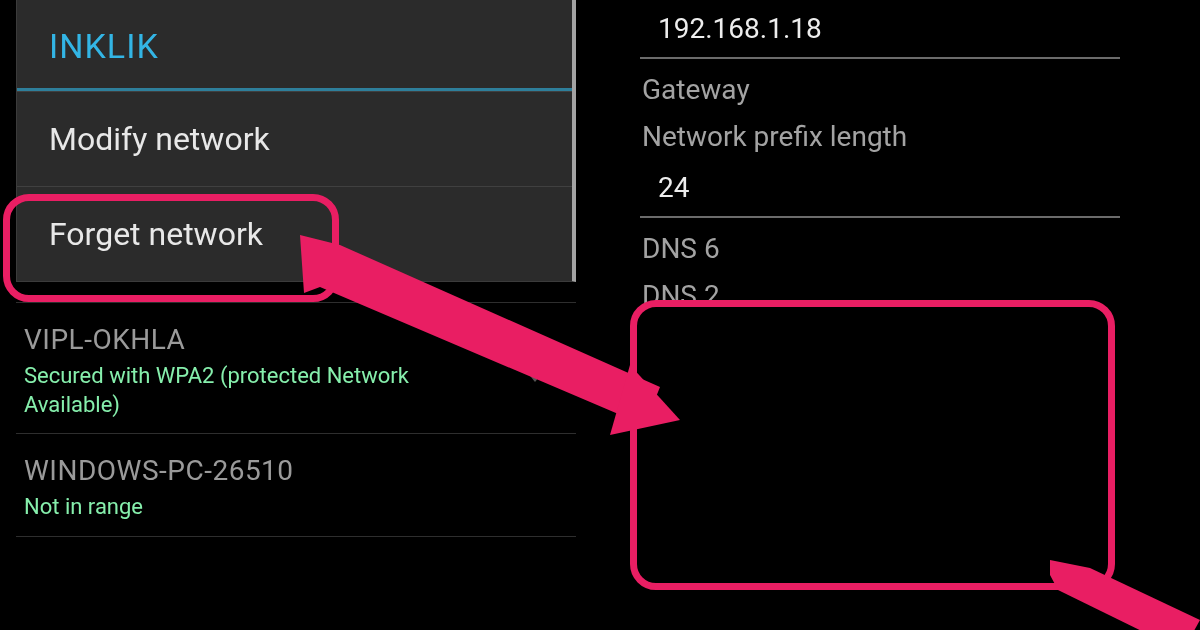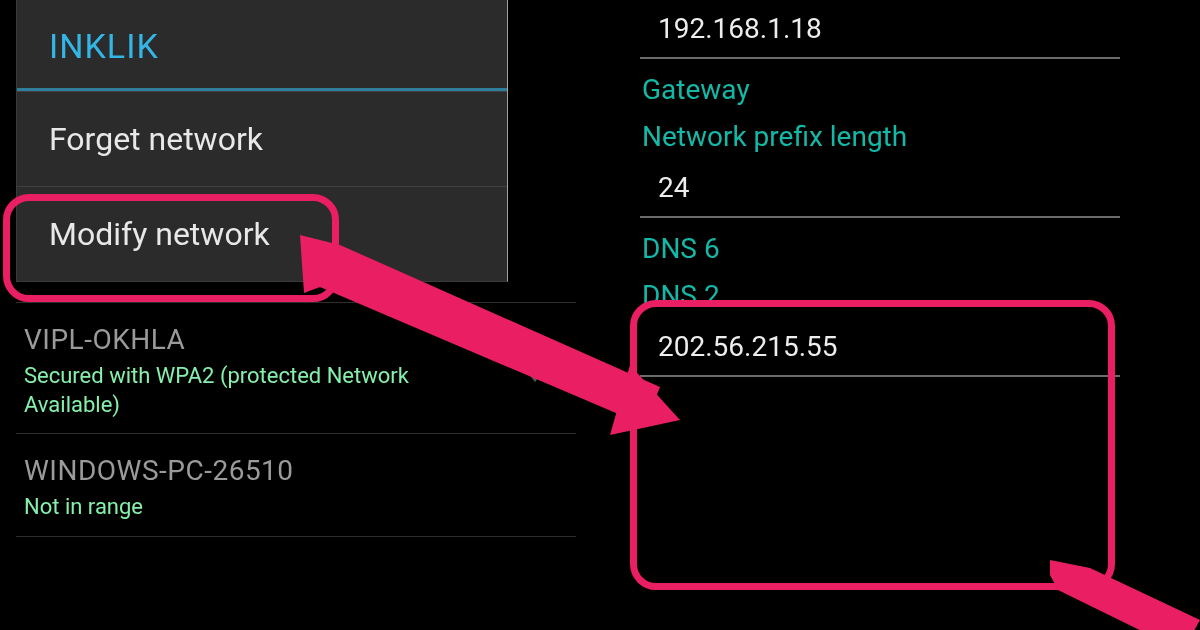--- a/index.html
+++ b/index.html
@@ -23,23 +23,23 @@
   .left-panel {
     position: absolute;
     left: 16px;
     top: 0;
     width: 560px;
     height: 630px;
   }
   .ctx-menu {
     background: #2b2b2b;
     border-left: 1px solid #3b3b3b;
-    border-right: 1px solid #a3a3a3;
+    border-right: 4px solid #a3a3a3;
     border-bottom: 1px solid #3b3b3b;
-    width: 492px;
+    width: 560px;
   }
   .ctx-title {
     color: #33b5e5;
     font-size: 34px;
     letter-spacing: 1px;
     padding: 26px 32px 22px 32px;
     border-bottom: 3px solid #2e7f9b;
   }
   .ctx-item {
     color: #e8e8e8;
@@ -87,21 +87,21 @@
     position: absolute;
     left: 640px;
     top: 0;
     width: 540px;
     height: 630px;
   }
   .field {
     margin-bottom: 14px;
   }
   .field-label {
-    color: #14b8a6;
+    color: #a3a3a3;
     font-size: 28px;
     margin-bottom: 6px;
     padding-left: 2px;
   }
   .field-value {
     color: #ededed;
     font-size: 28px;
     padding: 12px 10px 12px 18px;
     border-bottom: 2px solid #6b6b6b;
     width: 480px;
@@ -136,23 +136,23 @@
 </head>
 <body>
 
 <div class="stage">
 
   <div class="left-panel">
 
     <div class="ctx-menu">
       <div class="ctx-title">INKLIK</div>
 
+      <div class="ctx-item">Modify network</div>
+
       <div class="ctx-item">Forget network</div>
-
-      <div class="ctx-item">Modify network</div>
     </div>
 
     <div class="wifi-list">
 
       <div class="wifi-row">
         <div class="wifi-text">
           <div class="ssid">VIPL-OKHLA</div>
           <div class="wifi-sub">Secured with WPA2 (protected Network Available)</div>
         </div>
         <div class="wifi-icon-slot">
@@ -191,21 +191,20 @@
       <div class="field-label">Network prefix length</div>
       <div class="field-value">24</div>
     </div>
 
     <div class="field">
       <div class="field-label">DNS 6</div>
     </div>
 
     <div class="field">
       <div class="field-label">DNS 2</div>
-      <div class="field-value">202.56.215.55</div>
     </div>
 
   </div>
 
   <div class="hl hl-modify"></div>
   <div class="hl hl-dns"></div>
 
   <svg class="arrow" style="left:280px; top:235px;" width="400" height="200" viewBox="0 0 400 200">
     <polygon points="20,0 60,10 380,152 372,172 350,184 40,52 24,58" fill="#e91e63"></polygon>
     <polygon points="350,130 400,185 330,200" fill="#e91e63"></polygon>

